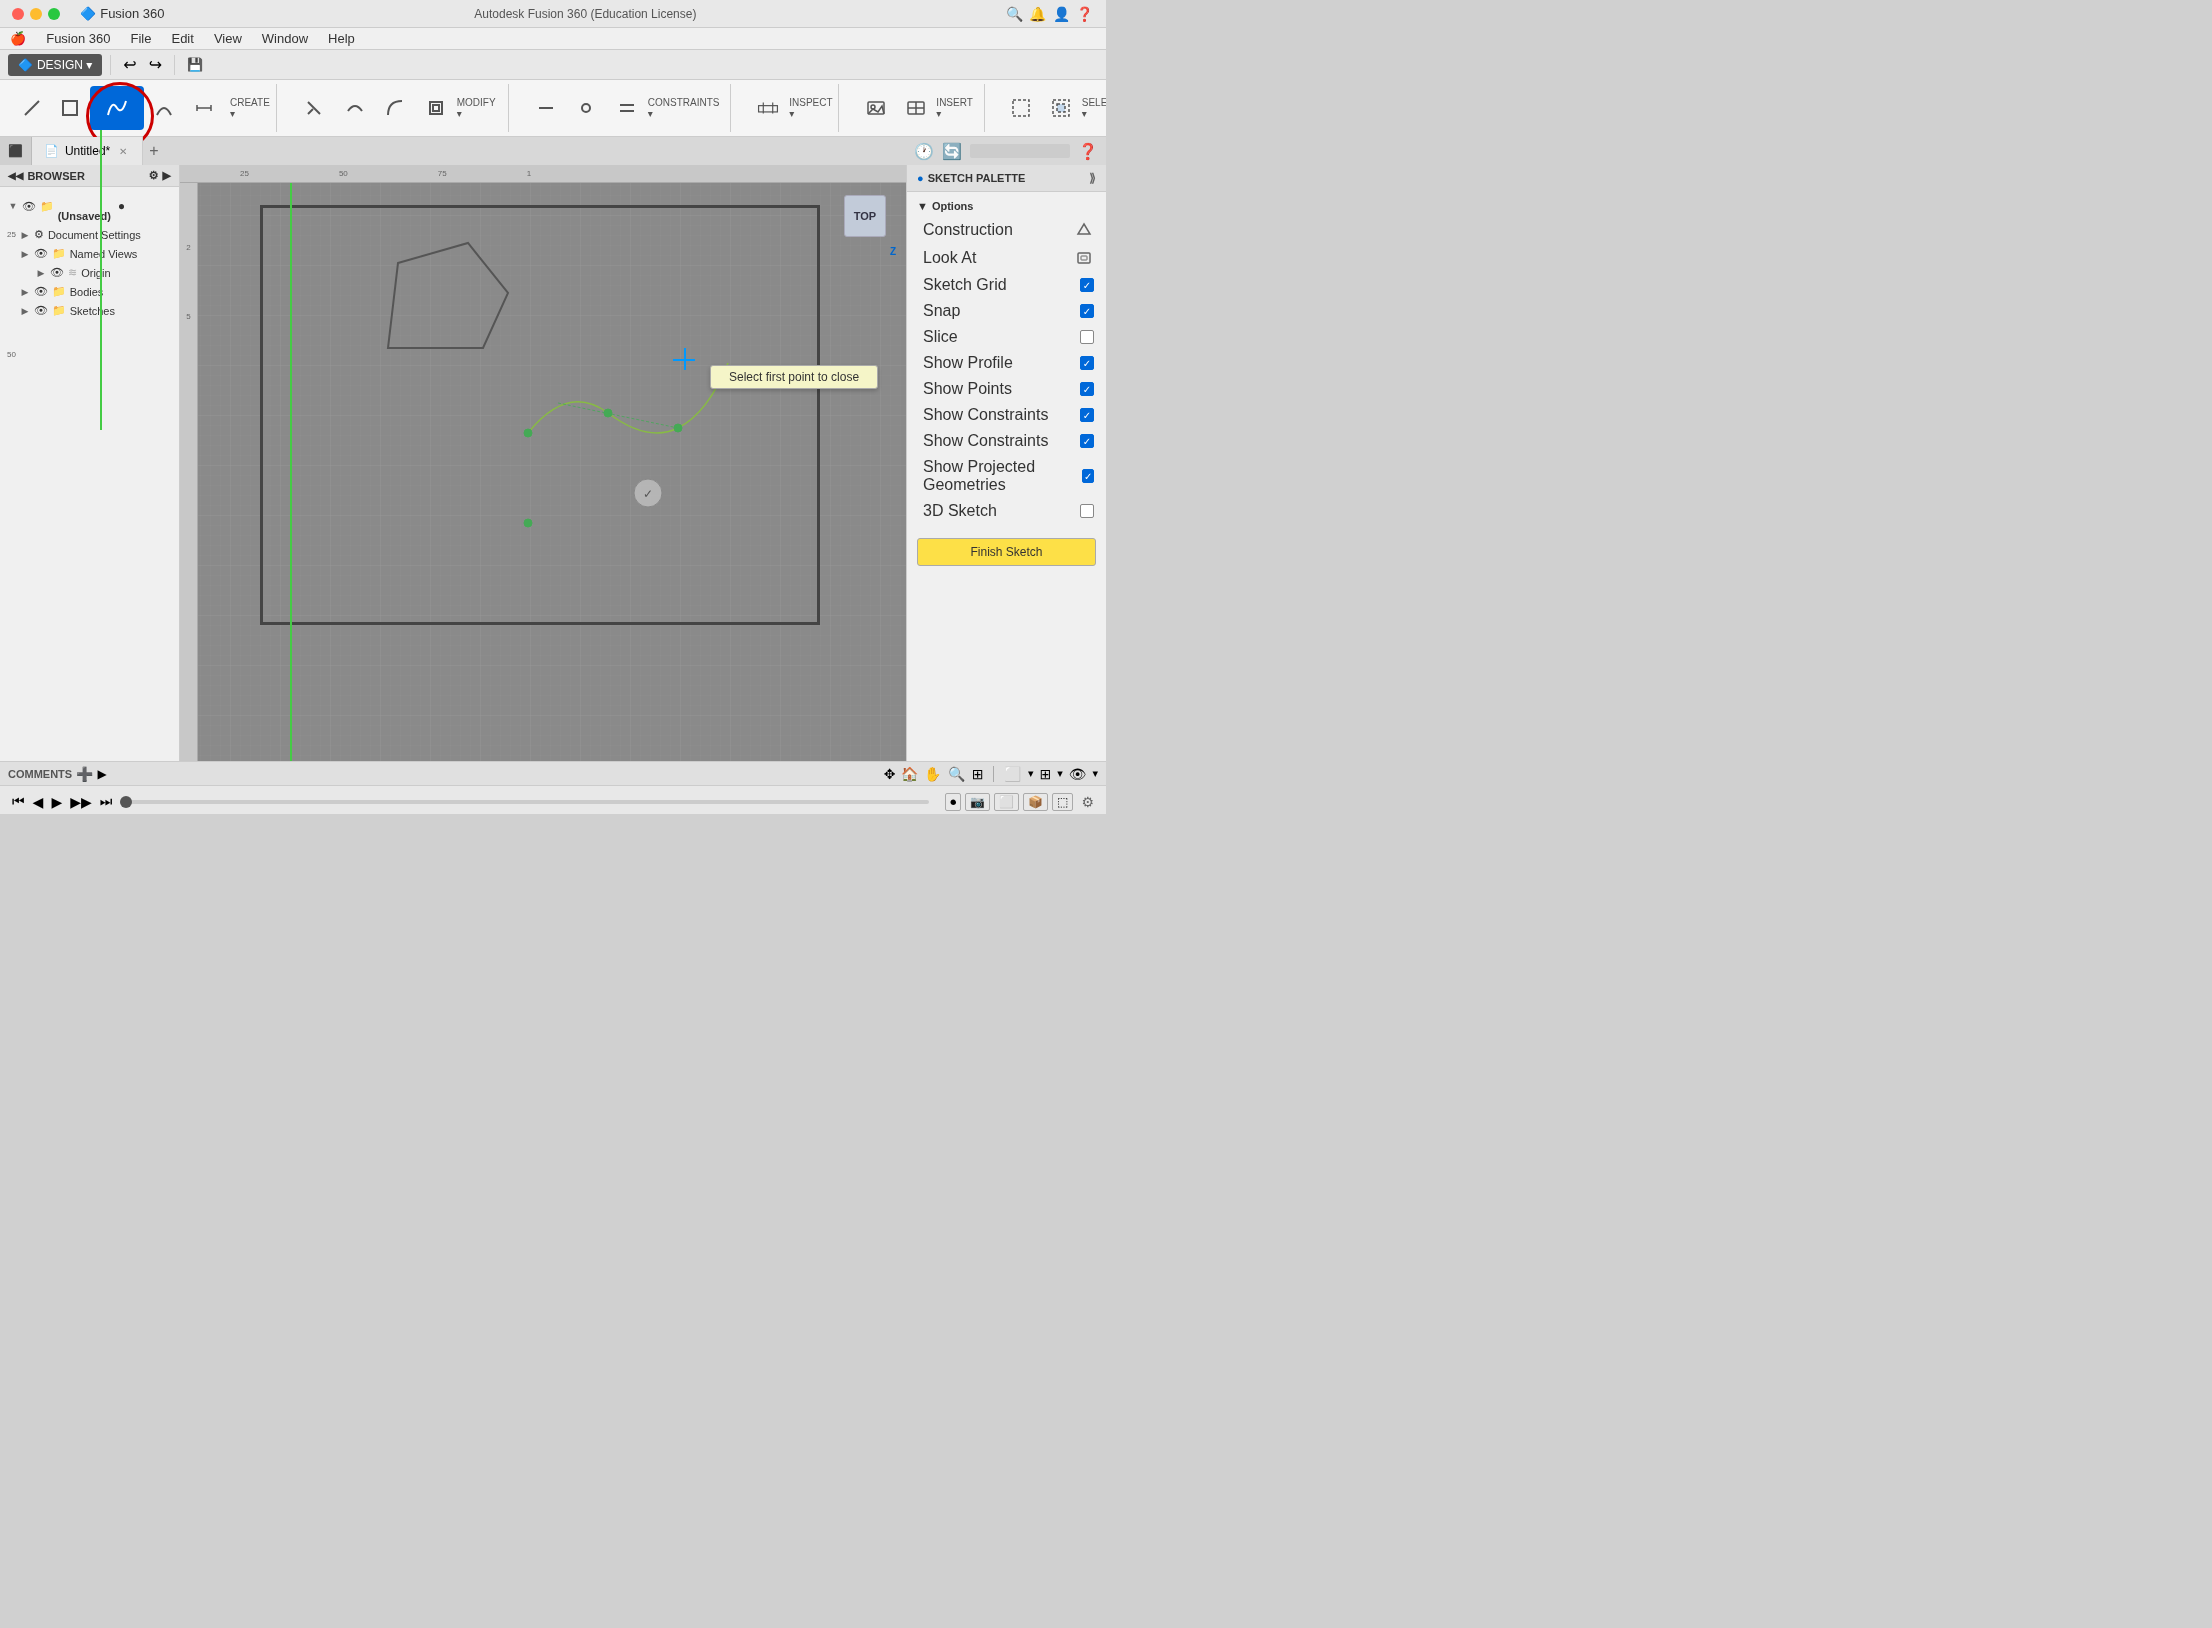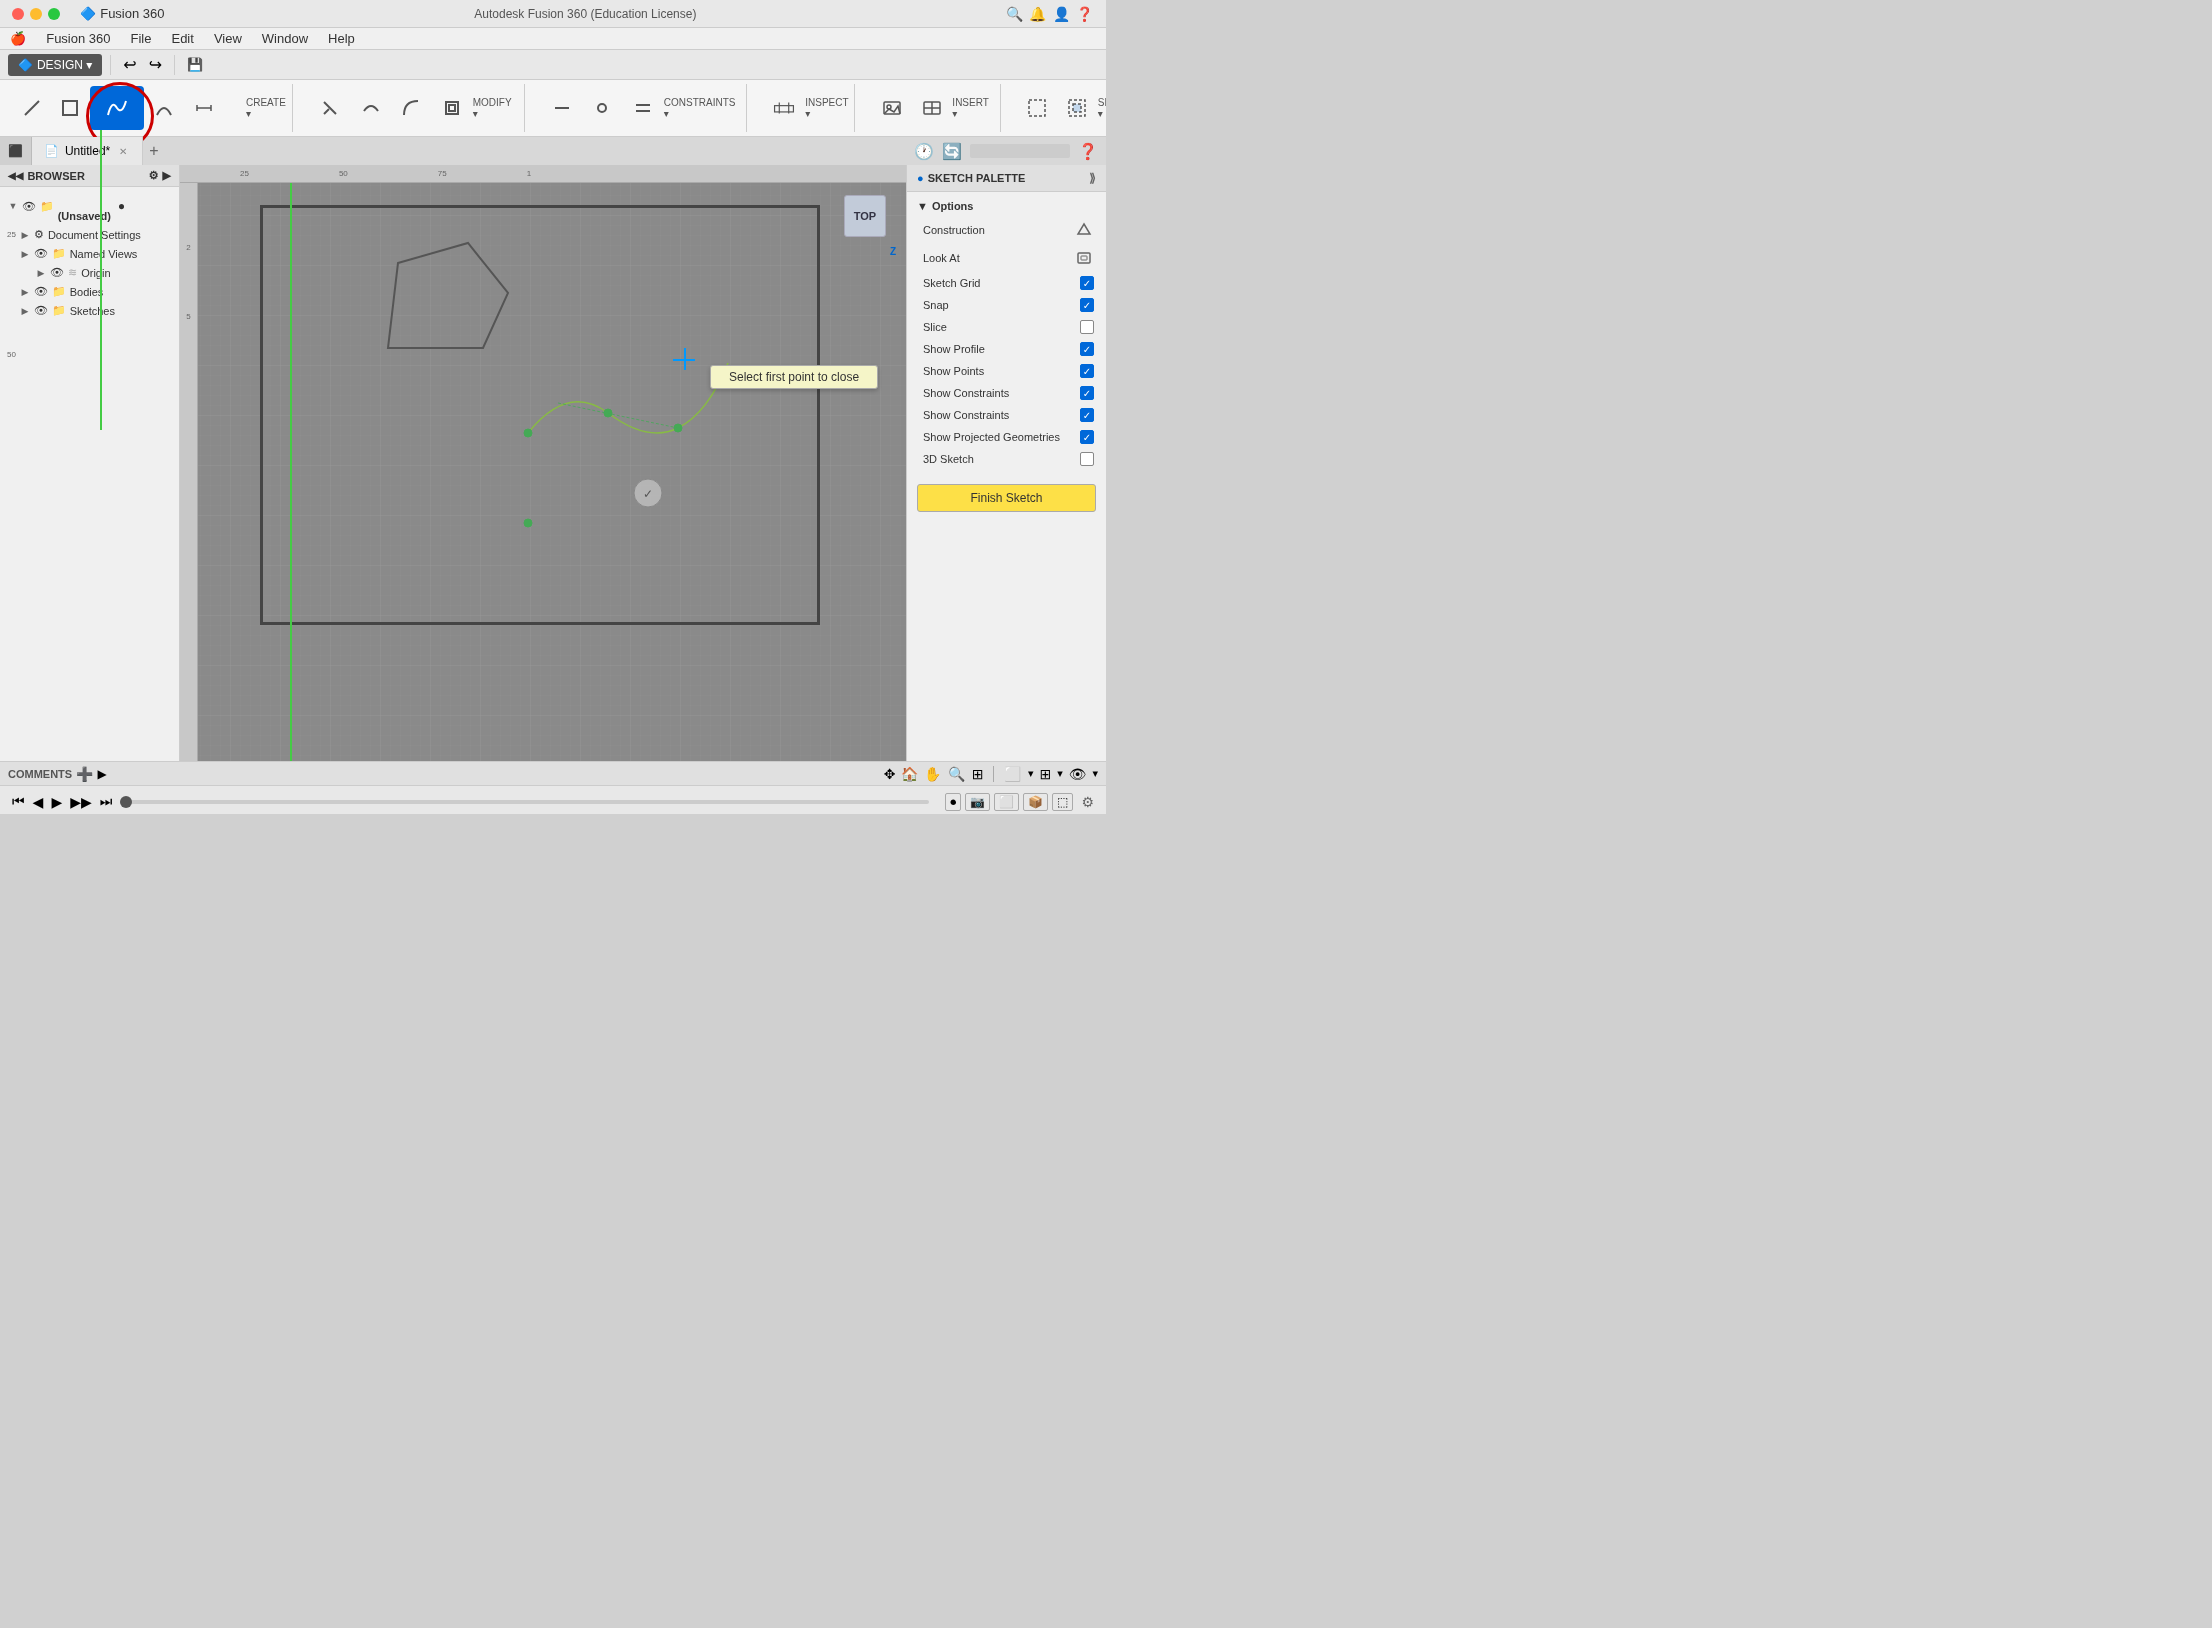--- a/index.html
+++ b/index.html
@@ -58,21 +58,21 @@
     
     .canvas-area { flex: 1; background: #8a8a8a; position: relative; overflow: hidden; }
     
     .tooltip-bubble { position: absolute; background: #f5f5c8; border: 1px solid #aaa; border-radius: 3px; padding: 4px 18px; font-size: 12px; color: #333; white-space: nowrap; box-shadow: 0 2px 4px rgba(0,0,0,0.2); }
     
     
     .sketch-palette { width: 200px; background: #f0f0f0; border-left: 1px solid #ccc; display: flex; flex-direction: column; overflow-y: auto; }
     .palette-header { display: flex; align-items: center; justify-content: space-between; padding: 6px 10px; background: #e0e0e0; border-bottom: 1px solid #ccc; font-size: 11px; font-weight: 600; color: #333; }
     .palette-section { padding: 4px 0; }
     .palette-section-header { display: flex; align-items: center; gap: 4px; padding: 4px 10px; font-size: 11px; font-weight: 600; color: #333; cursor: pointer; }
-    .palette-row { display: flex; align-items: center; justify-content: space-between; padding: 4px 12px 4px 16px; font-size: 11px; color: #333; }
+    .palette-row { display: flex; align-items: center; justify-content: space-between; padding: 4px 12px 4px 16px; font-size: 16px; color: #333; }
     .checkbox { width: 14px; height: 14px; background: white; border: 1px solid #888; border-radius: 2px; display: flex; align-items: center; justify-content: center; cursor: pointer; }
     .checkbox.checked { background: #0068d9; border-color: #0068d9; color: white; font-size: 10px; }
     .checkbox.checked::after { content: '✓'; color: white; font-size: 10px; }
     
     .palette-icon { width: 20px; height: 20px; display: flex; align-items: center; justify-content: center; font-size: 14px; color: #666; cursor: pointer; }
     
     .finish-sketch-palette-btn { margin: 10px; padding: 6px 12px; background: #fde047; border: 1px solid #aaa; border-radius: 3px; text-align: center; font-size: 12px; font-weight: 500; color: #333; cursor: pointer; }
     
     
     .bottom-bar { height: 24px; background: #e0e0e0; border-top: 1px solid #ccc; display: flex; align-items: center; justify-content: center; gap: 8px; padding: 0 8px; }
@@ -175,21 +175,21 @@
         <button class="tool-btn" style="width:40px;">
           <svg viewBox="0 0 22 22" fill="none" stroke="#555" stroke-width="1.5">
             <line x1="4" y1="11" x2="18" y2="11"></line>
             <line x1="4" y1="8" x2="4" y2="14"></line>
             <line x1="18" y1="8" x2="18" y2="14"></line>
           </svg>
         </button>
       </div>
       <div class="group-label" style="position:absolute;bottom:2px;left:50%;transform:translateX(-50%);white-space:nowrap;font-size:10px;color:#555;">
       </div>
-      <div style="display:flex;flex-direction:column;align-items:center;margin-left:20px;">
+      <div style="display:flex;flex-direction:column;align-items:center;margin-left:4px;">
         <span style="font-size:10px;color:#555;cursor:pointer;">CREATE ▾</span>
       </div>
     </div>
     <div class="toolbar-separator"></div>
 
     <div class="tool-group">
       <button class="tool-btn">
         <svg viewBox="0 0 22 22" fill="none" stroke="#555" stroke-width="2">
             <line x1="5" y1="5" x2="17" y2="17"></line>
             <line x1="5" y1="17" x2="10" y2="12"></line>

